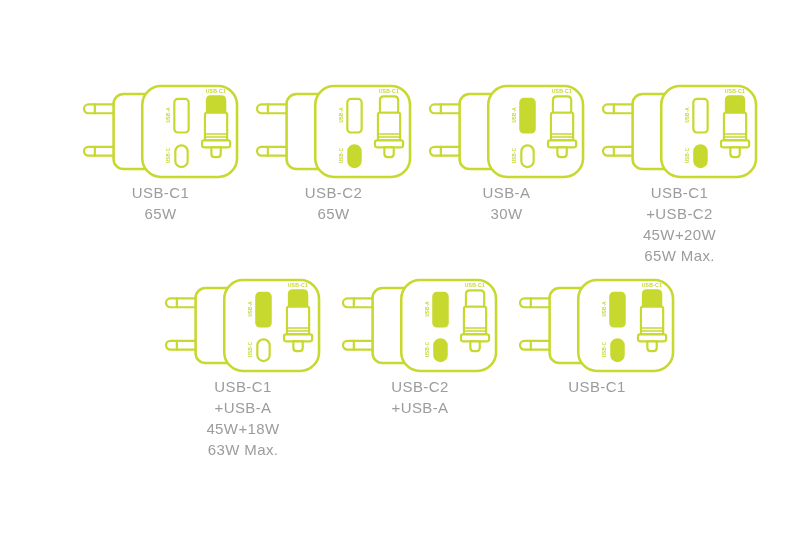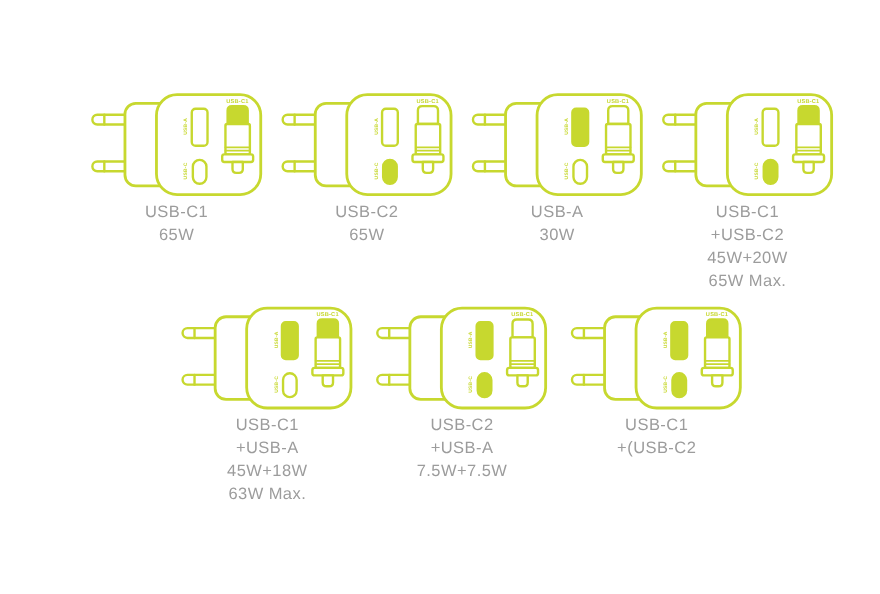--- a/index.html
+++ b/index.html
@@ -309,21 +309,20 @@
       <rect class="st white" x="124.5" y="29" width="22.5" height="28" rx="1.5"></rect>
       <line class="st thin" x1="124.5" y1="50.5" x2="147" y2="50.5"></line>
       <line class="st thin" x1="124.5" y1="53.5" x2="147" y2="53.5"></line>
       <rect class="st white" x="121.5" y="57" width="28.5" height="7" rx="2"></rect>
       <path class="st white" d="M131 64 L140.5 64 L140.5 70.5 Q140.5 74 137 74 L134.5 74 Q131 74 131 70.5 Z"></path>
     </g>
   </svg>
         <figcaption class="caption">
           <div>USB-C2</div>
           <div>+USB-A</div>
-          <div>7.5W+7.5W</div>
         </figcaption>
       </figure>
       <figure class="charger">
         <svg viewBox="0 0 160 96" xmlns="http://www.w3.org/2000/svg">
 
     <g>
       <rect class="st" x="2" y="20.5" width="34" height="9" rx="4.5"></rect>
       <line class="st" x1="13" y1="20.5" x2="13" y2="29.5"></line>
       <rect class="st" x="2" y="63.5" width="34" height="9" rx="4.5"></rect>
       <line class="st" x1="13" y1="63.5" x2="13" y2="72.5"></line>
@@ -348,17 +347,16 @@
       <path class="st fillable port-cable filled" d="M126.5 29 L126.5 16.5 Q126.5 12.5 130.5 12.5 L141 12.5 Q145 12.5 145 16.5 L145 29 Z"></path>
       <rect class="st white" x="124.5" y="29" width="22.5" height="28" rx="1.5"></rect>
       <line class="st thin" x1="124.5" y1="50.5" x2="147" y2="50.5"></line>
       <line class="st thin" x1="124.5" y1="53.5" x2="147" y2="53.5"></line>
       <rect class="st white" x="121.5" y="57" width="28.5" height="7" rx="2"></rect>
       <path class="st white" d="M131 64 L140.5 64 L140.5 70.5 Q140.5 74 137 74 L134.5 74 Q131 74 131 70.5 Z"></path>
     </g>
   </svg>
         <figcaption class="caption">
           <div>USB-C1</div>
-          <div>+(USB-C2</div>
         </figcaption>
       </figure>
     </section>
 </main>
 
 </body></html>

